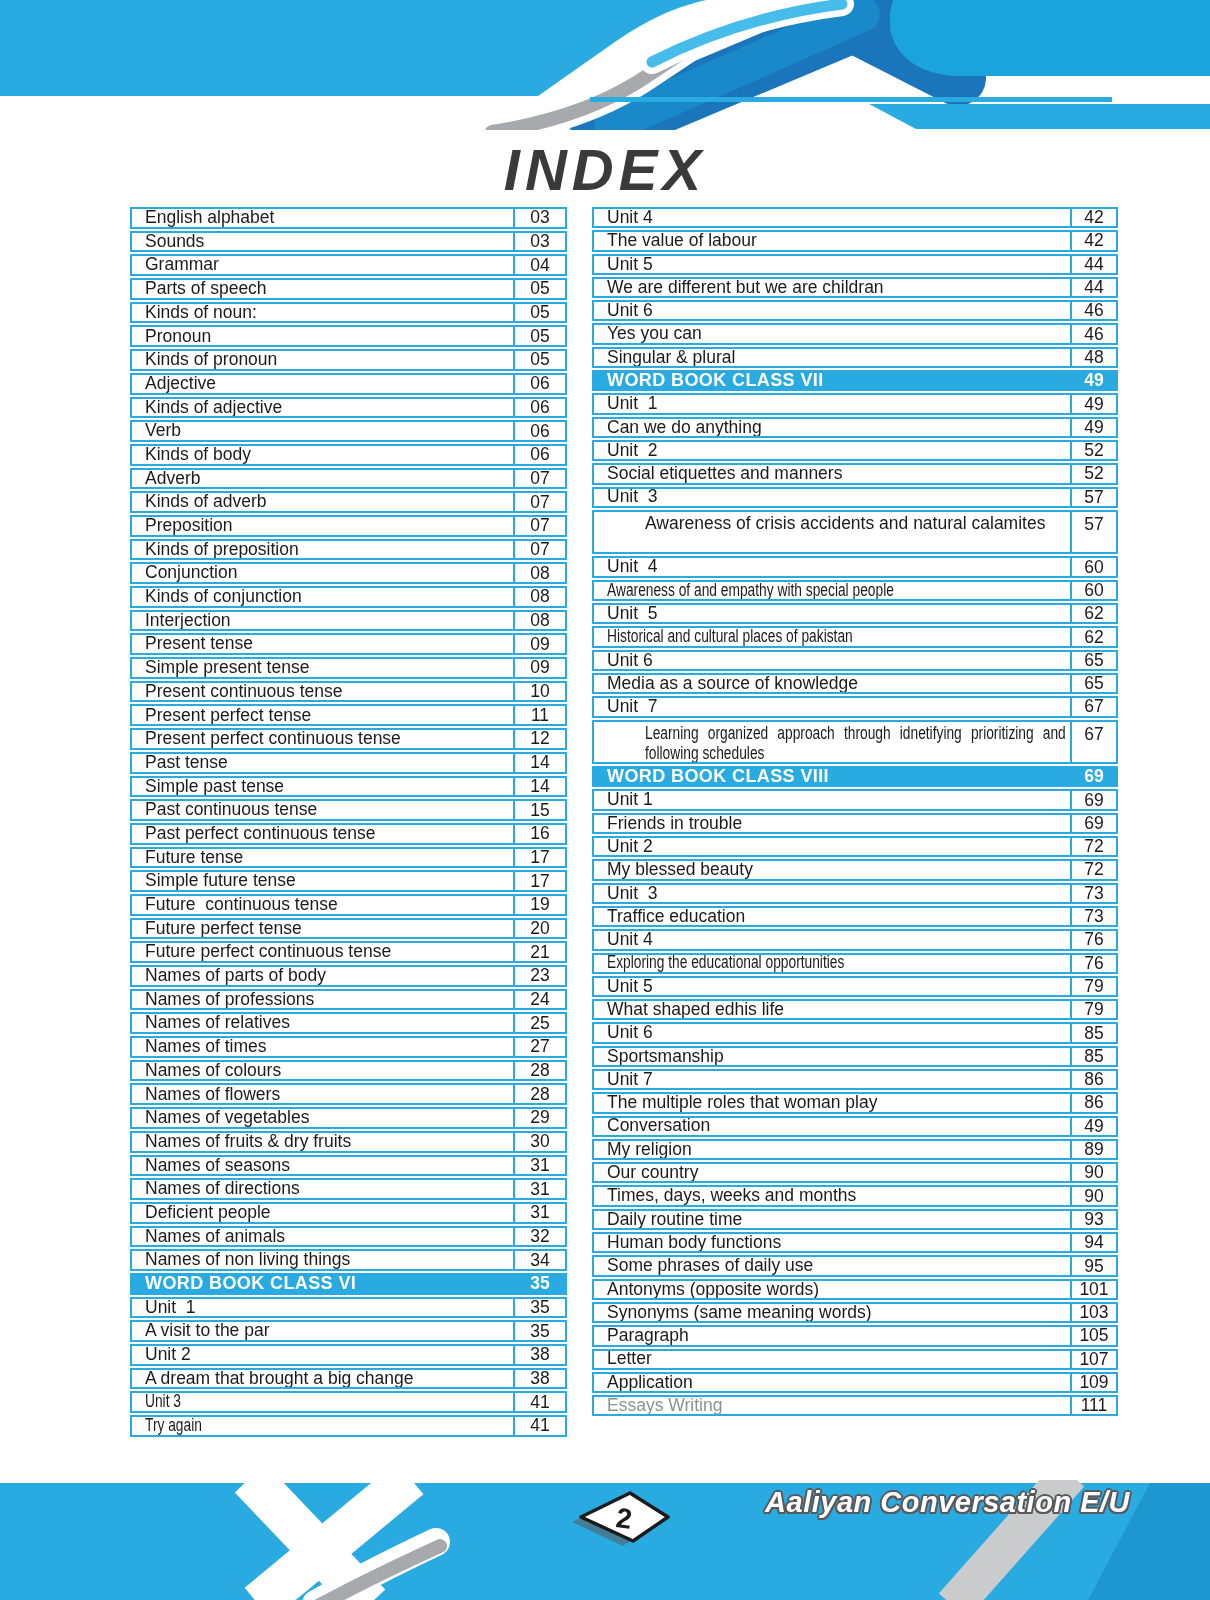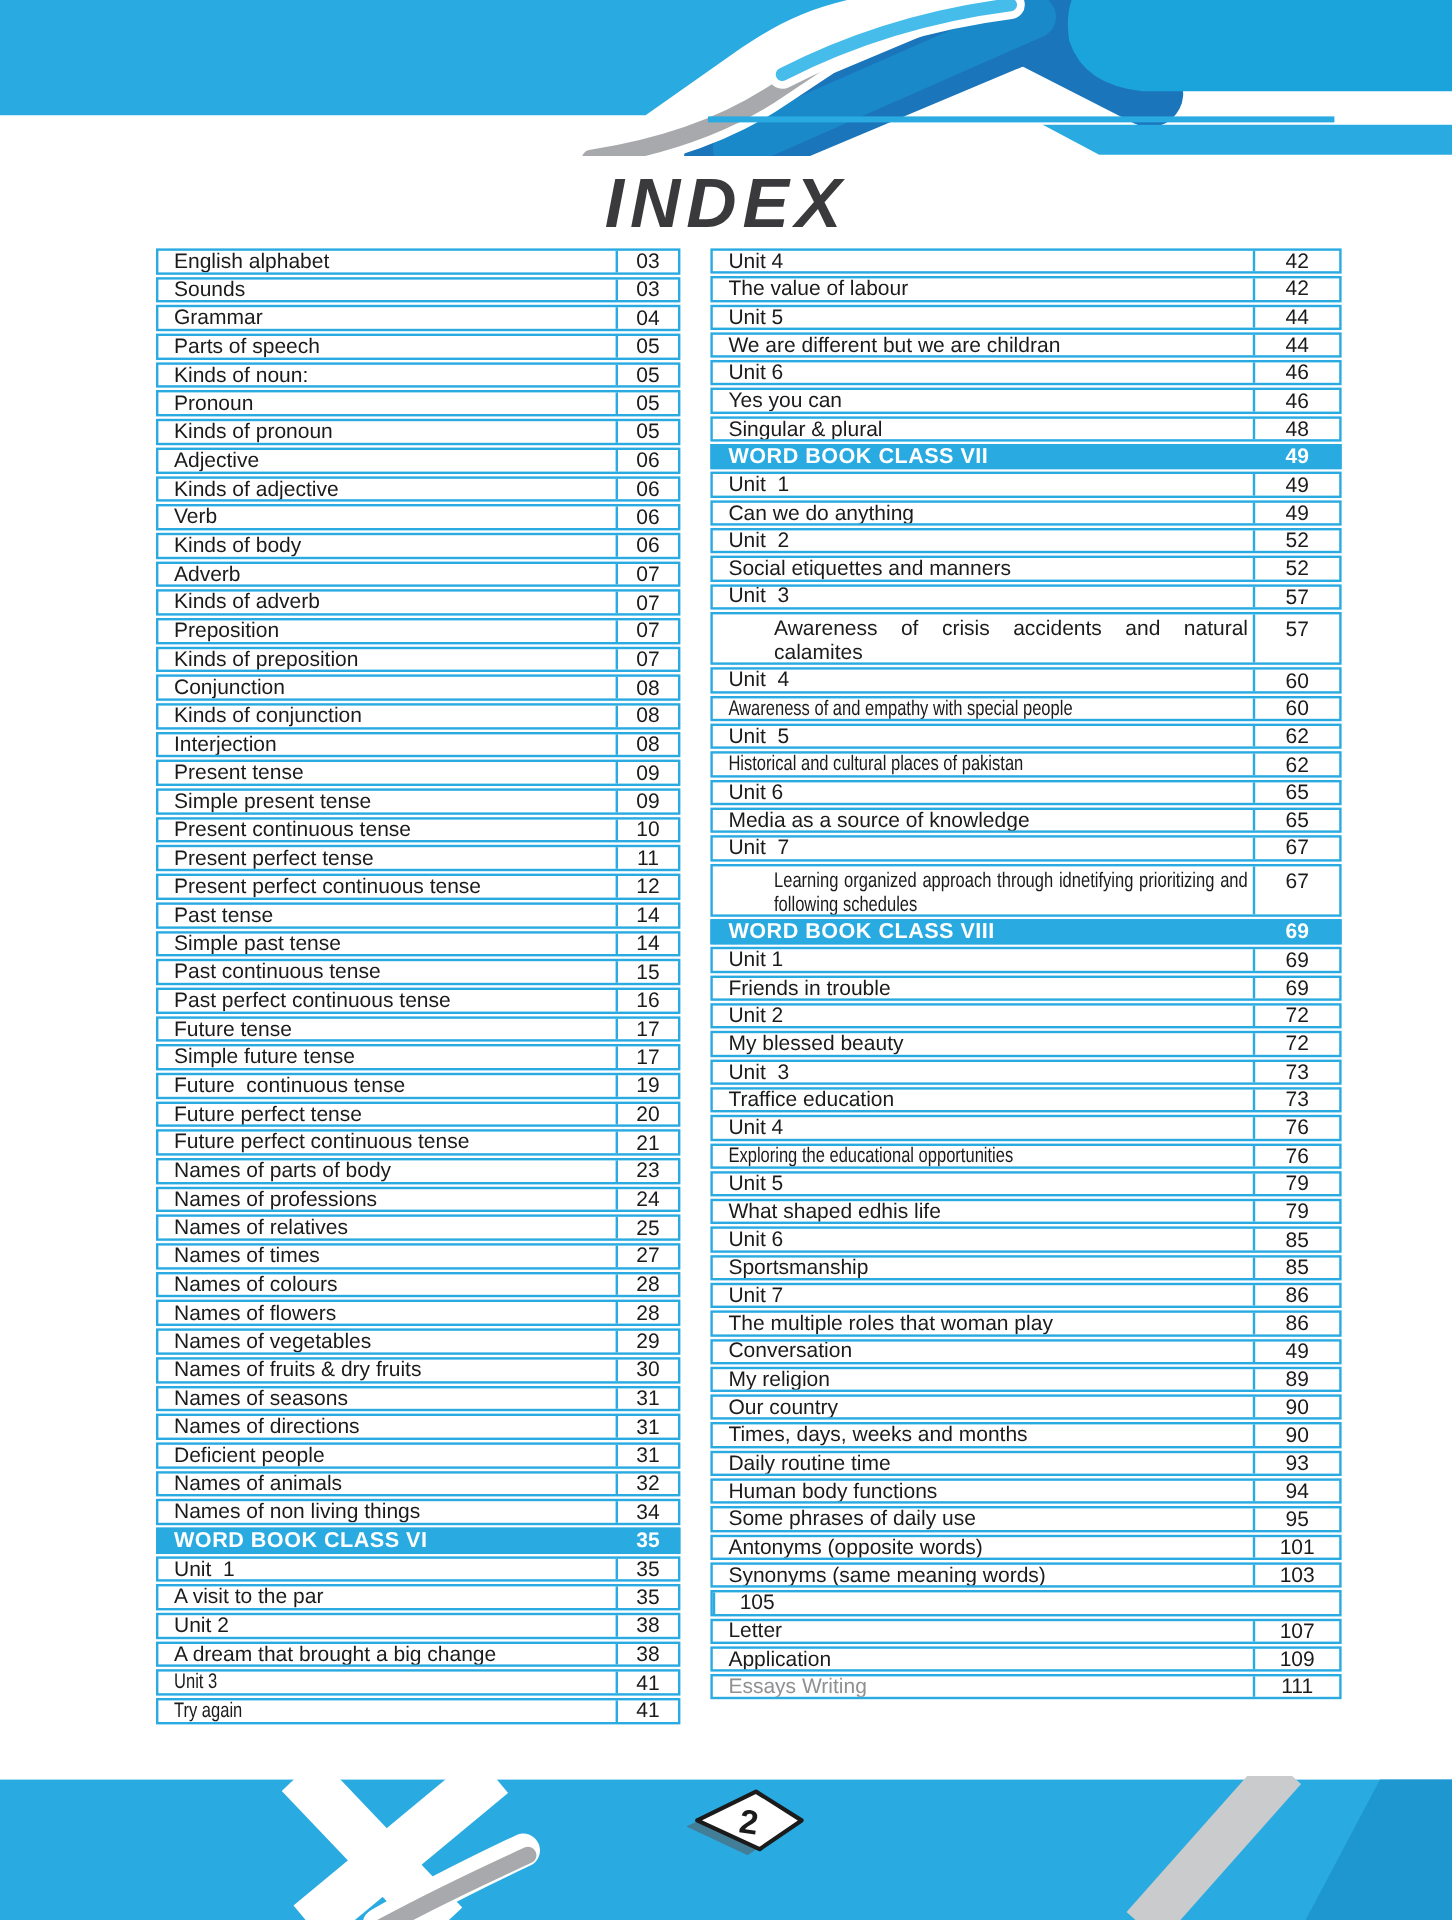--- a/index.html
+++ b/index.html
@@ -35,21 +35,21 @@
     flex:1;min-width:0;display:flex;align-items:center;
     padding:0 4px 0 13px;font-size:17.5px;line-height:17.5px;color:#1b1b1b;
     white-space:pre-wrap;overflow:hidden;
   }
   .row .num{
     display:flex;align-items:center;justify-content:center;
     border-left:2px solid var(--cyan);box-sizing:border-box;
     font-size:17.5px;color:#1b1b1b;flex:0 0 auto;
   }
   .toc-left .row .num{width:52px;}
-  .toc-right .row .num{width:72px;}
+  .toc-right .row .num{width:46px;}
   .row.header{background:var(--cyan);}
   .row.header .label{color:#fff;font-weight:bold;font-size:18px;letter-spacing:.4px;}
   .row.header .num{color:#fff;font-weight:bold;border-left-color:transparent;}
   .row.tall .label{
     display:block;white-space:normal;text-align:justify;
     padding-top:1px;line-height:20px;margin-left:38px;
   }
   .row.tall .num{align-items:flex-start;padding-top:2px;}
   .row.muted .label{color:#8E9092;}
   .cond-inner{
@@ -479,20 +479,21 @@
       </div>
       <div class="row">
         <div class="label">Antonyms (opposite words)</div>
         <div class="num">101</div>
       </div>
       <div class="row">
         <div class="label">Synonyms (same meaning words)</div>
         <div class="num">103</div>
       </div>
       <div class="row">
+        <div class="label">Paragraph</div>
         <div class="num">105</div>
       </div>
       <div class="row">
         <div class="label">Letter</div>
         <div class="num">107</div>
       </div>
       <div class="row">
         <div class="label">Application</div>
         <div class="num">109</div>
       </div>
@@ -510,14 +511,15 @@
     <path d="M318,126 Q370,98 440,66" stroke="var(--gray)" stroke-width="14" stroke-linecap="round" fill="none"></path>
     <path d="M953,126 L1070,-6" stroke="#C9CBCD" stroke-width="38" fill="none"></path>
     <path d="M1150,3 L1210,3 L1210,120 L1088,120 Z" fill="#1D93CD" opacity="0.9"></path>
     <g>
       <polygon points="619,19 657,43 623,66 572,42" fill="#58595B" opacity="0.55"></polygon>
       <polygon points="630,13 668,37 633,61 581,37" fill="#ffffff" stroke="#1b1b1b" stroke-width="3.5" stroke-linejoin="round"></polygon>
       <text class="badge-num" x="616" y="48" transform="rotate(8 625 40)">2</text>
     </g>
   </svg>
 
+  <p class="footer-brand">Aaliyan Conversation E/U</p>
 
 </div>
 
 </body></html>

